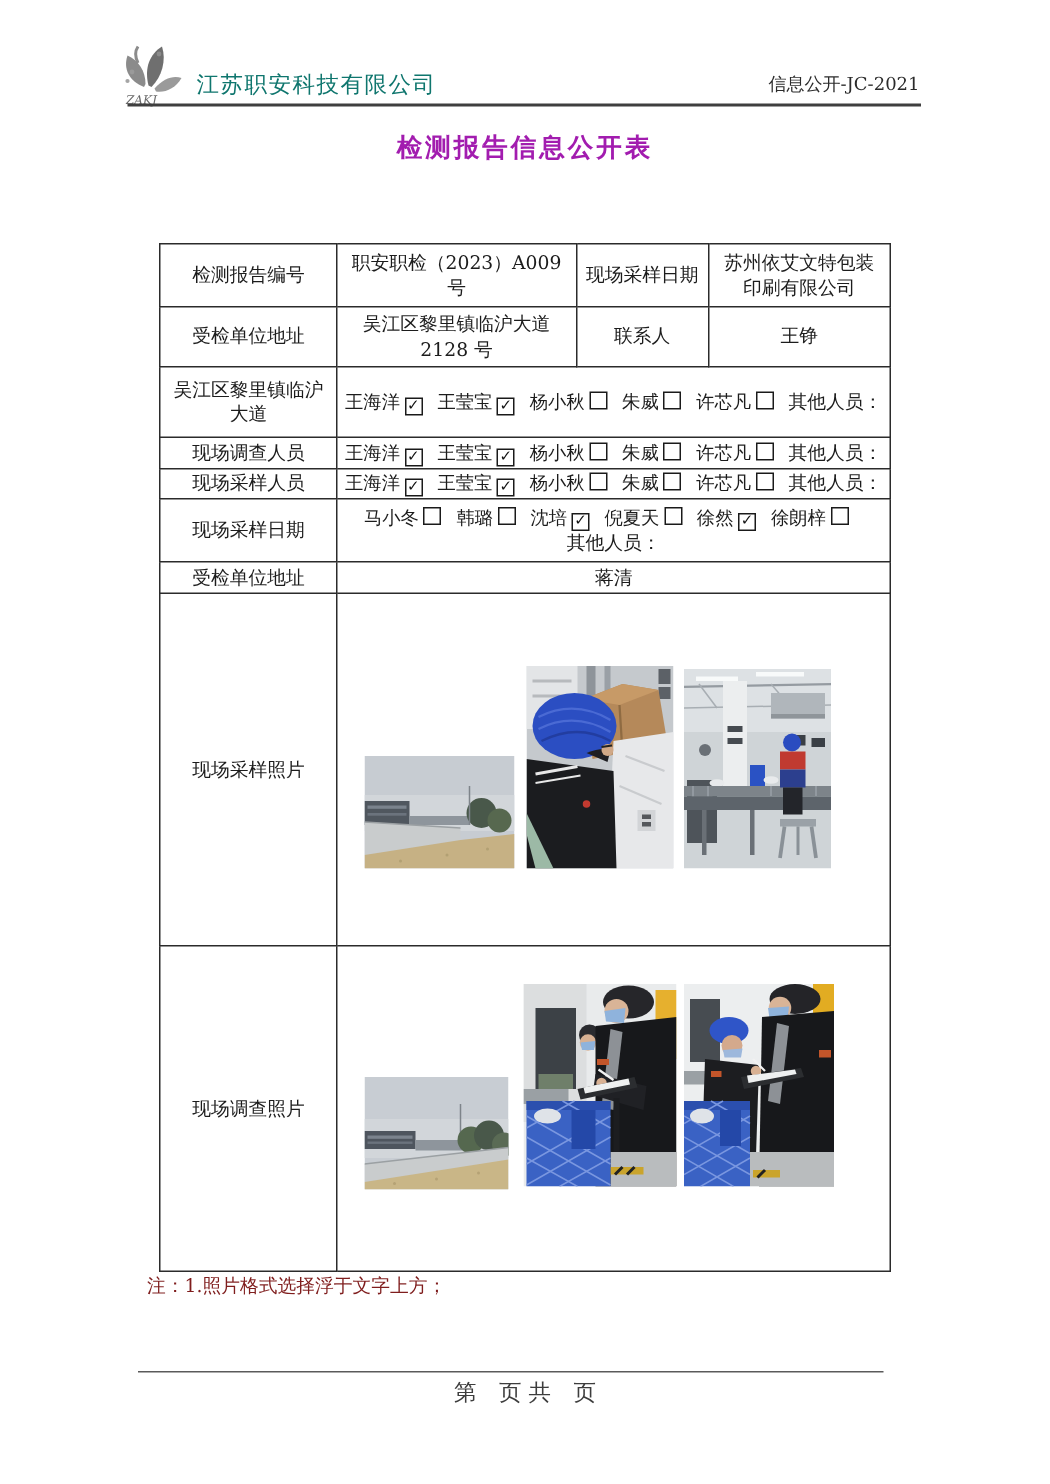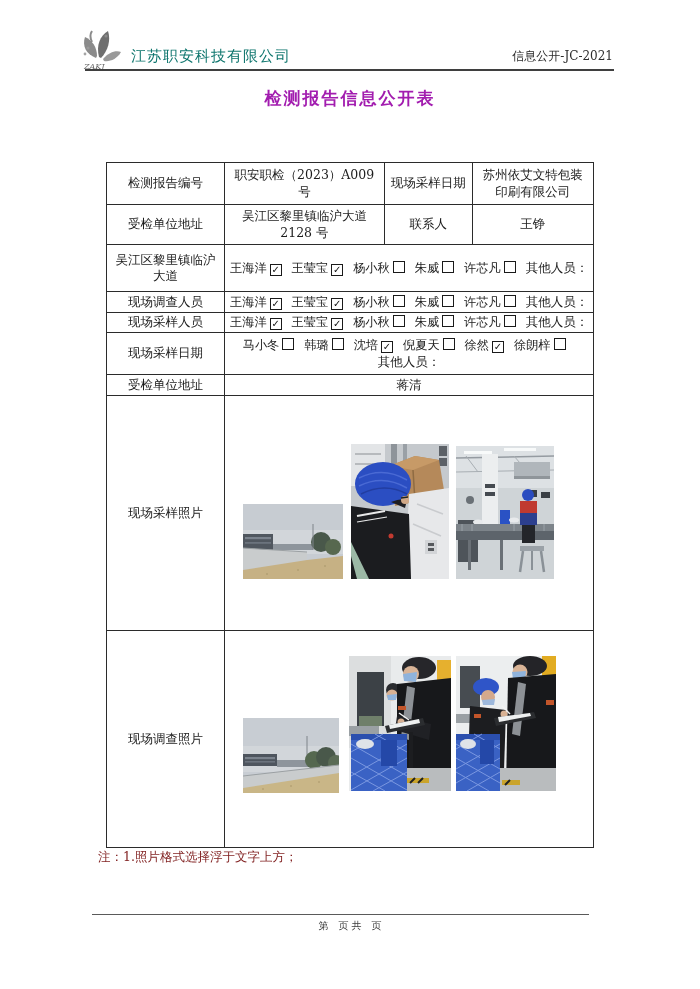--- a/index.html
+++ b/index.html
@@ -38,21 +38,21 @@
     font:bold 10px/9px "DejaVu Sans","Liberation Sans",sans-serif;color:#111;
   }
 
   
   .photo{position:absolute;display:block;}
   .photo svg{display:block;}
 
   
   .note{left:88px;top:849px;font-size:12.5px;color:#7f1d1d;margin-left:10px;}
   .foot-rule{left:92px;top:914px;width:497px;height:1px;background:#5a5a5a;}
-  .footer-text{left:0;top:919px;width:700px;text-align:center;font-size:10px;color:#3d3d3d;}
+  .footer-text{left:0;top:919px;width:700px;text-align:center;font-size:15px;color:#3d3d3d;}
 </style>
 </head>
 <body>
 
 <div class="abs" style="left:76px;top:28px;width:46px;height:44px;">
   <svg width="46" height="44" viewBox="0 0 46 44">
     <path d="M20 30 C10 26, 6 18, 9 9 C16 12, 21 19, 21 28 Z" fill="#8b8b8b"></path>
     <path d="M23 29 C20 17, 24 8, 32 3 C35 12, 32 23, 25 30 Z" fill="#6f6f6f"></path>
     <path d="M27 31 C33 24, 40 22, 45 24 C41 31, 34 34, 28 33 Z" fill="#9a9a9a"></path>
     <path d="M16 14 C14 10, 14 6, 16 3" stroke="#8b8b8b" stroke-width="2" fill="none"></path>

